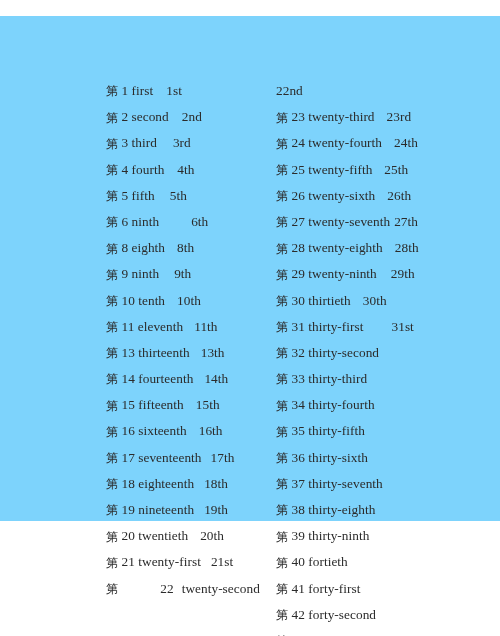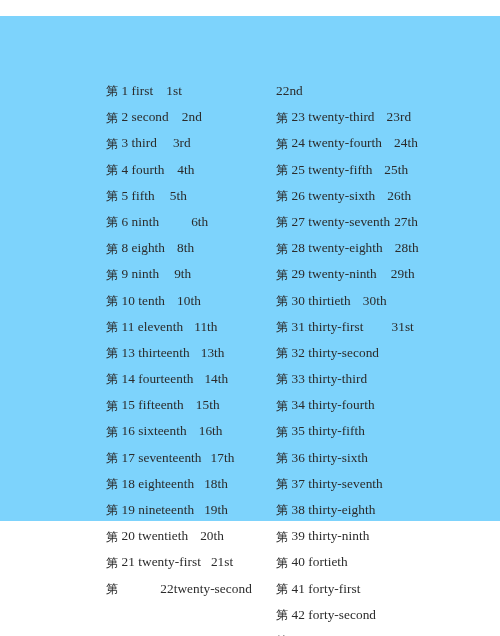--- a/index.html
+++ b/index.html
@@ -103,21 +103,21 @@
         <div class="row"><span class="cjk">第</span><span class="num">11</span><span class="word">eleventh</span><span class="abbr" style="margin-left: 11px;">11th</span></div>
         <div class="row"><span class="cjk">第</span><span class="num">13</span><span class="word">thirteenth</span><span class="abbr" style="margin-left: 11px; text-align: center;">13th</span></div>
         <div class="row"><span class="cjk">第</span><span class="num">14</span><span class="word">fourteenth</span><span class="abbr" style="margin-left: 11px;">14th</span></div>
         <div class="row"><span class="cjk">第</span><span class="num">15</span><span class="word">fifteenth</span><span class="abbr" style="margin-left: 12px;">15th</span></div>
         <div class="row"><span class="cjk">第</span><span class="num">16</span><span class="word">sixteenth</span><span class="abbr" style="margin-left: 12px; text-align: center;">16th</span></div>
         <div class="row"><span class="cjk">第</span><span class="num">17</span><span class="word">seventeenth</span><span class="abbr" style="margin-left: 9px;">17th</span></div>
         <div class="row"><span class="cjk">第</span><span class="num">18</span><span class="word">eighteenth</span><span class="abbr" style="margin-left: 10px;">18th</span></div>
         <div class="row"><span class="cjk">第</span><span class="num">19</span><span class="word">nineteenth</span><span class="abbr" style="margin-left: 10px;">19th</span></div>
         <div class="row"><span class="cjk">第</span><span class="num">20</span><span class="word">twentieth</span><span class="abbr" style="margin-left: 12px;">20th</span></div>
         <div class="row"><span class="cjk">第</span><span class="num">21</span><span class="word">twenty-first</span><span class="abbr" style="margin-left: 10px;">21st</span></div>
-        <div class="row row-irregular"><span class="cjk">第</span><span class="gap"></span><span class="num joined" style="margin-left: 0px;">22</span><span class="word joined" style="margin-left: 0px;">twenty-second</span></div>
+        <div class="row row-irregular"><span class="cjk">第</span><span class="gap"></span><span class="num joined" style="margin-left: 0px;">22</span><span class="word joined" style="margin-left: 8px;">twenty-second</span></div>
       </div>
     <div class="col col-right" id="col-right">
         <div class="row row-orphan"><span class="abbr">22nd</span></div>
         <div class="row"><span class="cjk">第</span><span class="num">23</span><span class="word">twenty-third</span><span class="abbr" style="margin-left: 12px;">23rd</span></div>
         <div class="row"><span class="cjk">第</span><span class="num">24</span><span class="word">twenty-fourth</span><span class="abbr" style="margin-left: 12px;">24th</span></div>
         <div class="row"><span class="cjk">第</span><span class="num">25</span><span class="word">twenty-fifth</span><span class="abbr" style="margin-left: 12px;">25th</span></div>
         <div class="row"><span class="cjk">第</span><span class="num">26</span><span class="word">twenty-sixth</span><span class="abbr" style="margin-left: 12px;">26th</span></div>
         <div class="row"><span class="cjk">第</span><span class="num">27</span><span class="word">twenty-seventh</span><span class="abbr" style="margin-left: 4px;">27th</span></div>
         <div class="row"><span class="cjk">第</span><span class="num">28</span><span class="word">twenty-eighth</span><span class="abbr" style="margin-left: 12px;">28th</span></div>
         <div class="row"><span class="cjk">第</span><span class="num">29</span><span class="word">twenty-ninth</span><span class="abbr" style="margin-left: 14px;">29th</span></div>

